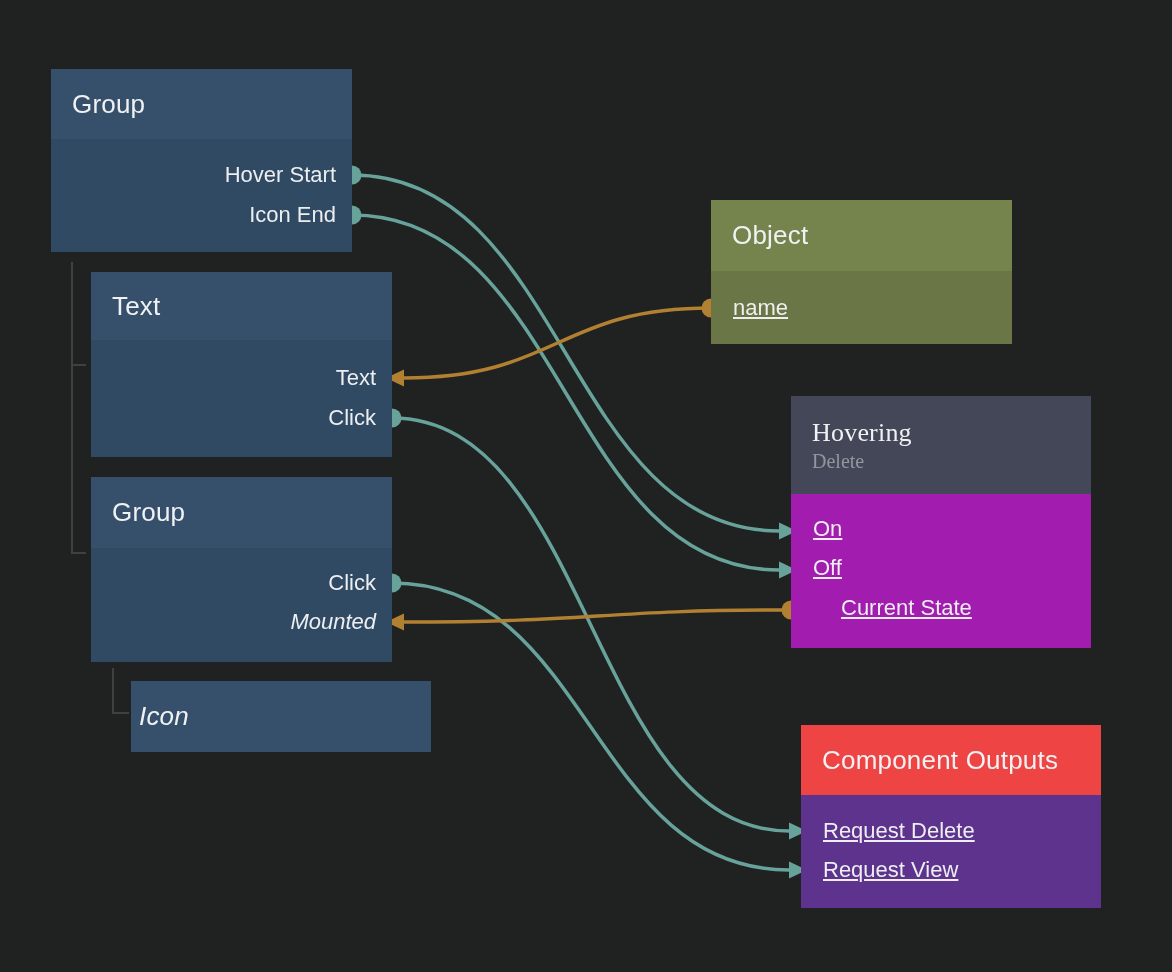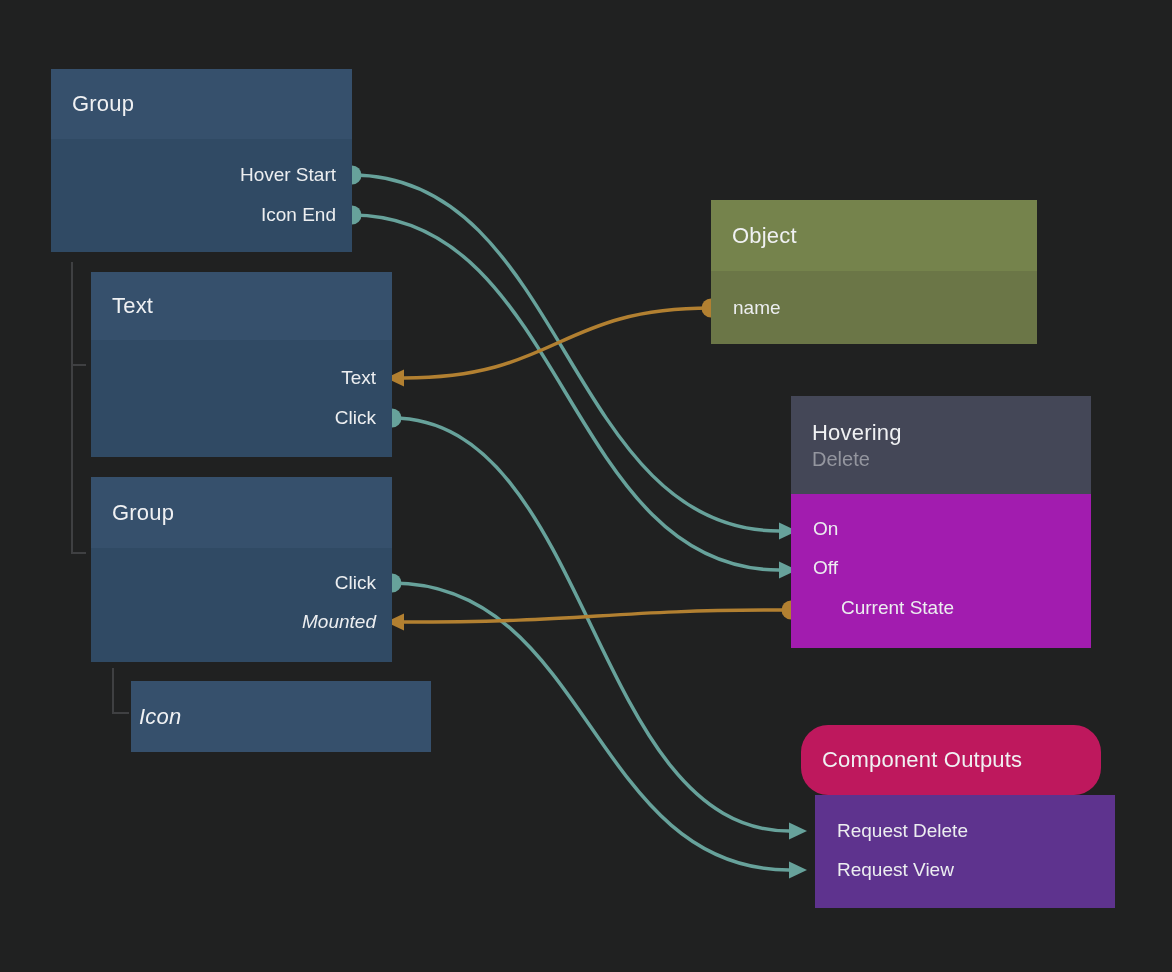--- a/index.html
+++ b/index.html
@@ -3,31 +3,31 @@
 <meta charset="utf-8">
 <style>
   html,body{margin:0;padding:0;background:#202121;}
   #canvas{
     position:relative;width:1172px;height:972px;background:#202121;overflow:hidden;
     font-family:"Liberation Sans","DejaVu Sans",sans-serif;
     -webkit-font-smoothing:antialiased;
   }
   .node{position:absolute;color:#f0f1f3;}
   .node .hdr{display:flex;flex-direction:column;justify-content:center;padding-left:21px;box-sizing:border-box;}
-  .node .title{font-size:22px;letter-spacing:.2px;}
+  .node .title{font-size:26px;letter-spacing:.2px;}
   .node .subtitle{font-size:20px;color:#94969f;margin-top:2px;}
   .node .body{position:relative;box-sizing:border-box;width:100%;}
-  .port-label{position:absolute;height:28px;line-height:28px;font-size:19px;color:#eceef0;white-space:nowrap;}
+  .port-label{position:absolute;height:28px;line-height:28px;font-size:22px;color:#eceef0;white-space:nowrap;}
   .port-label.right{right:16px;text-align:right;}
-  .port-label.left{left:22px;text-align:right;}
+  .port-label.left{left:22px;text-align:right;text-decoration:underline;}
   
   .blue  .hdr{background:#36506c;} .blue  .body{background:#304a64;}
   .olive .hdr{background:#75834c;} .olive .body{background:#6b7647;}
-  .slate .hdr{background:#444757;} .slate .body{background:#a21caf;}
-  .purple .hdr{background:#be185d;border-radius:27px;} .purple .body{background:#5e338e;}
+  .slate .hdr{background:#444757;font-family:Liberation Serif, serif;} .slate .body{background:#a21caf;}
+  .purple .hdr{background:#ef4444;} .purple .body{background:#5e338e;}
   .solo{background:#36506c;display:flex;align-items:center;padding-left:8px;box-sizing:border-box;font-style:italic;}
   
   .tree{position:absolute;background:#3f4042;}
   
   .port-anchor{position:absolute;width:0;height:0;}
   #wires{position:absolute;left:0;top:0;pointer-events:none;}
 </style>
 </head>
 <body>
 
@@ -87,21 +87,21 @@
     <div class="body" style="height:114px;">
       <div class="port-label right" style="top:21px;">Click</div>
       <div class="port-label right" style="top:60px;font-style:italic;">Mounted</div>
     </div>
   </div>
 
   <div class="node solo" style="left:131px;top:681px;width:300px;height:71px;">
     <span class="title">Icon</span>
   </div>
 
-  <div class="node olive" style="left:711px;top:200px;width:326px;height:144px;">
+  <div class="node olive" style="left:711px;top:200px;width:301px;height:144px;">
     <div class="hdr" style="height:71px;">
       <span class="title">Object</span>
     </div>
     <div class="body" style="height:73px;">
       <div class="port-label left" style="top:23px;">name</div>
     </div>
   </div>
 
   <div class="node slate" style="left:791px;top:396px;width:300px;height:252px;">
     <div class="hdr" style="height:98px;">
@@ -112,21 +112,21 @@
       <div class="port-label left" style="top:21px;">On</div>
       <div class="port-label left" style="top:60px;">Off</div>
       <div class="port-label left" style="top:100px;margin-left:28px;">Current State</div>
     </div>
   </div>
 
   <div class="node purple" style="left:801px;top:725px;width:300px;height:183px;">
     <div class="hdr" style="height:70px;">
       <span class="title">Component Outputs</span>
     </div>
-    <div class="body" style="height:113px;margin-left:14px;">
+    <div class="body" style="height:113px;">
       <div class="port-label left" style="top:22px;">Request Delete</div>
       <div class="port-label left" style="top:61px;">Request View</div>
     </div>
   </div>
 
   <div class="port-anchor" style="left:352px;top:175px;"></div>
   <div class="port-anchor" style="left:352px;top:215px;"></div>
   <div class="port-anchor" style="left:392px;top:378px;"></div>
   <div class="port-anchor" style="left:392px;top:418px;"></div>
   <div class="port-anchor" style="left:392px;top:583px;"></div>

